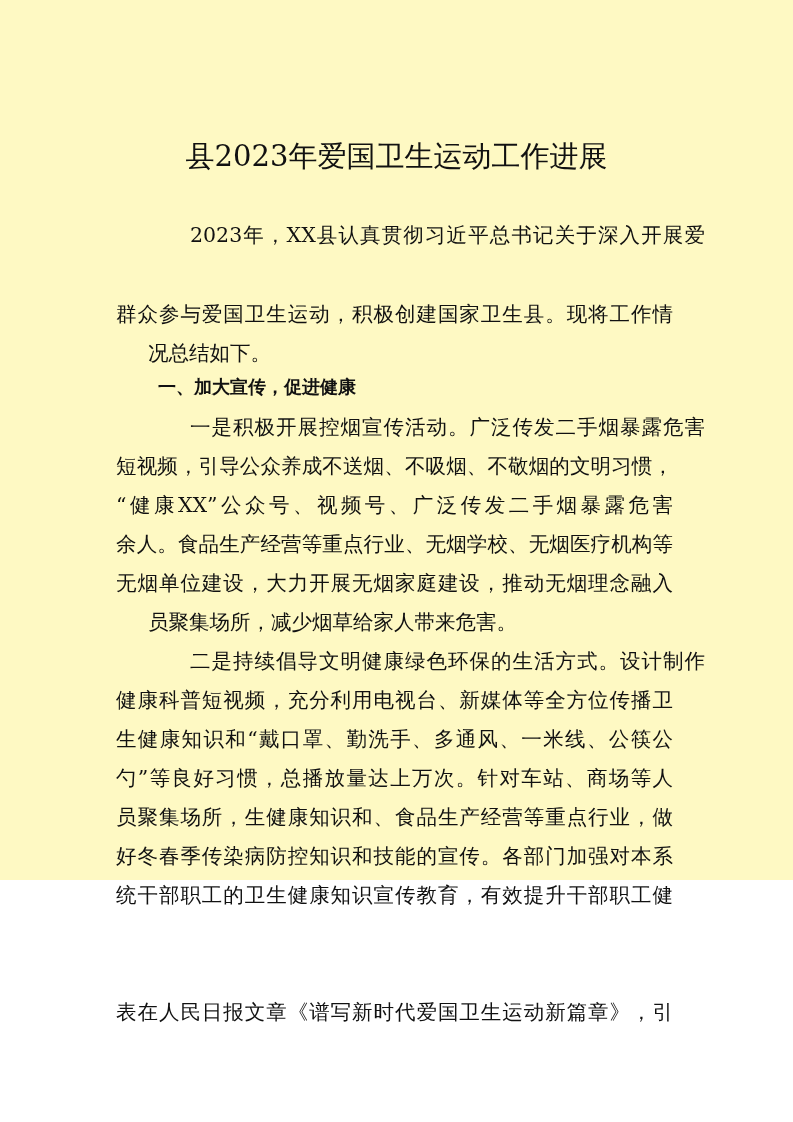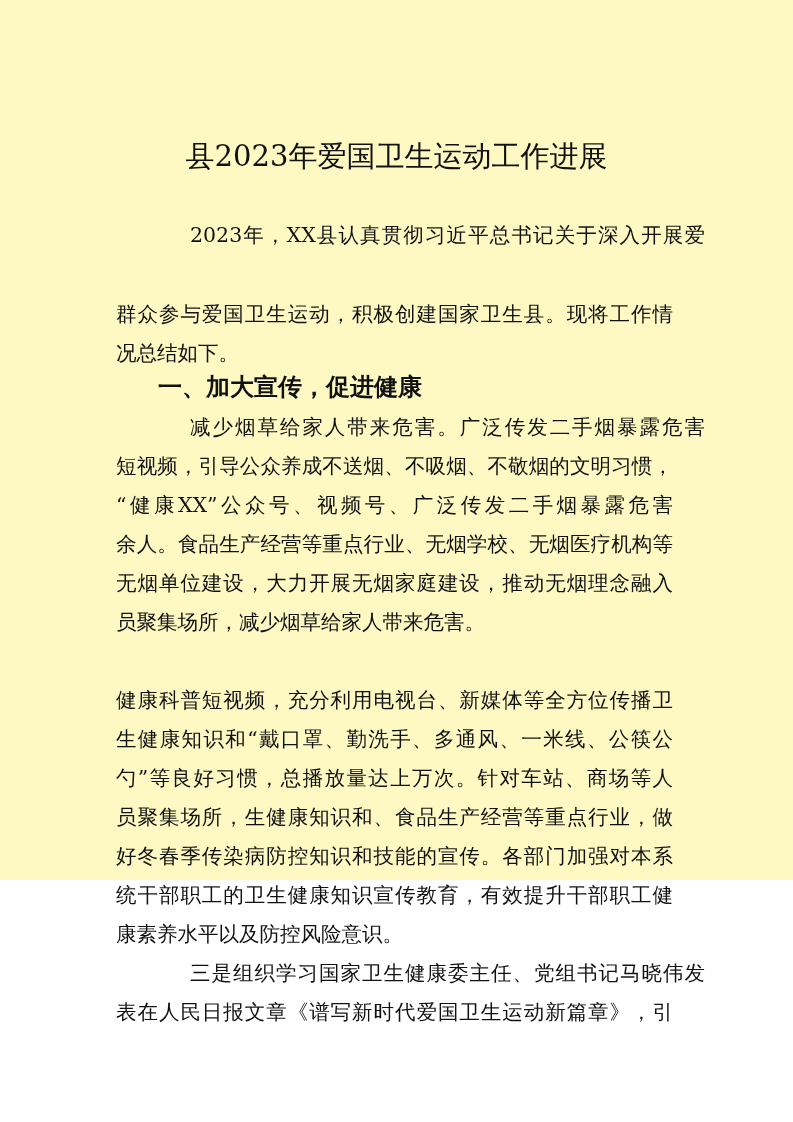--- a/index.html
+++ b/index.html
@@ -9,50 +9,49 @@
       position: absolute; left: 0; width: 793px; top: 136px;
       text-align: center; font-family: "DejaVu Serif", "Liberation Serif", serif;
       font-size: 29px; color: #111; letter-spacing: 0px; line-height: 40px;
     }
     .line {
       position: absolute; left: 116px; width: 557px;
       font-family: "DejaVu Serif", "Liberation Serif", serif;
       font-size: 20.5px; color: #111; line-height: 30px; height: 30px;
       white-space: nowrap; text-align: justify; text-align-last: justify;
     }
-    .line.last { text-align-last: left; }
+    .line.last { text-align-last: left; margin-left: 32px; }
     .line.indent { left: 158px; width: 515px; margin-left: 32px; }
     .heading {
       position: absolute; left: 158px;
       font-family: "DejaVu Sans", "Liberation Sans", sans-serif;
-      font-size: 24px; font-weight: bold; color: #111; line-height: 30px;
+      font-size: 18px; font-weight: bold; color: #111; line-height: 30px;
     }
   </style>
 </head>
 <body>
 
 <div class="page">
   <div class="title">县2023年爱国卫生运动工作进展</div>
 
   <div class="line indent" style="top:220px">2023年，XX县认真贯彻习近平总书记关于深入开展爱</div>
   <div class="line" style="top:299px">群众参与爱国卫生运动，积极创建国家卫生县。现将工作情</div>
   <div class="line last" style="top:338px">况总结如下。</div>
 
   <div class="heading" style="top:372px">一、加大宣传，促进健康</div>
 
-  <div class="line indent" style="top:412px">减少烟草给家人带来危害。广泛传发二手烟暴露危害</div>
+  <div class="line indent" style="top:412px">一是积极开展控烟宣传活动。广泛传发二手烟暴露危害</div>
   <div class="line" style="top:451px">短视频，引导公众养成不送烟、不吸烟、不敬烟的文明习惯，</div>
   <div class="line" style="top:490px">“健康XX”公众号、视频号、广泛传发二手烟暴露危害</div>
   <div class="line" style="top:529px">余人。食品生产经营等重点行业、无烟学校、无烟医疗机构等</div>
   <div class="line" style="top:568px">无烟单位建设，大力开展无烟家庭建设，推动无烟理念融入</div>
   <div class="line last" style="top:607px">员聚集场所，减少烟草给家人带来危害。</div>
 
+  <div class="line indent" style="top:646px">二是持续倡导文明健康绿色环保的生活方式。设计制作</div>
   <div class="line" style="top:685px">健康科普短视频，充分利用电视台、新媒体等全方位传播卫</div>
   <div class="line" style="top:724px">生健康知识和“戴口罩、勤洗手、多通风、一米线、公筷公</div>
   <div class="line" style="top:763px">勺”等良好习惯，总播放量达上万次。针对车站、商场等人</div>
   <div class="line" style="top:802px">员聚集场所，生健康知识和、食品生产经营等重点行业，做</div>
   <div class="line" style="top:841px">好冬春季传染病防控知识和技能的宣传。各部门加强对本系</div>
   <div class="line" style="top:880px">统干部职工的卫生健康知识宣传教育，有效提升干部职工健</div>
-  <div class="line last" style="top:919px">康素养水平以及防控风险意识。</div>
 
-  <div class="line indent" style="top:958px">三是组织学习国家卫生健康委主任、党组书记马晓伟发</div>
   <div class="line" style="top:997px">表在人民日报文章《谱写新时代爱国卫生运动新篇章》，引</div>
 </div>
 
 </body></html>

